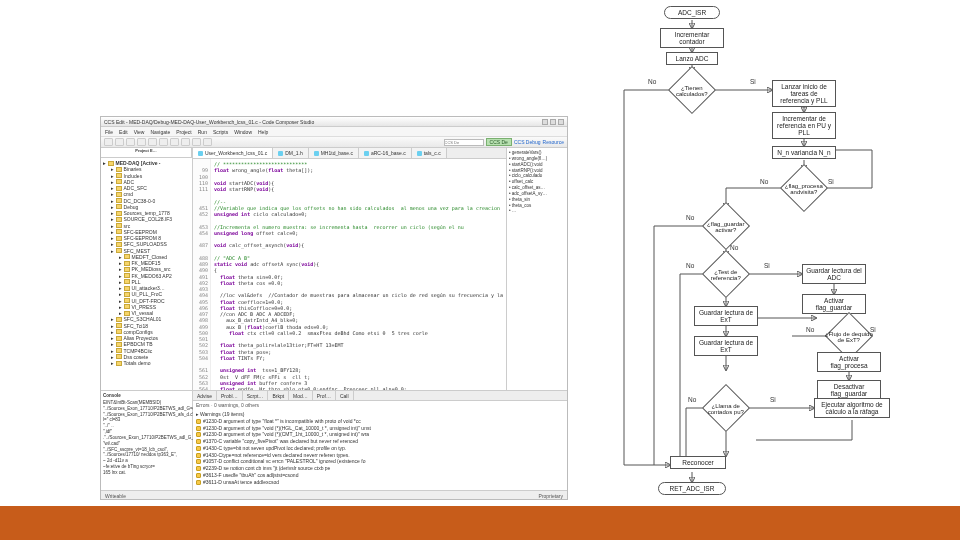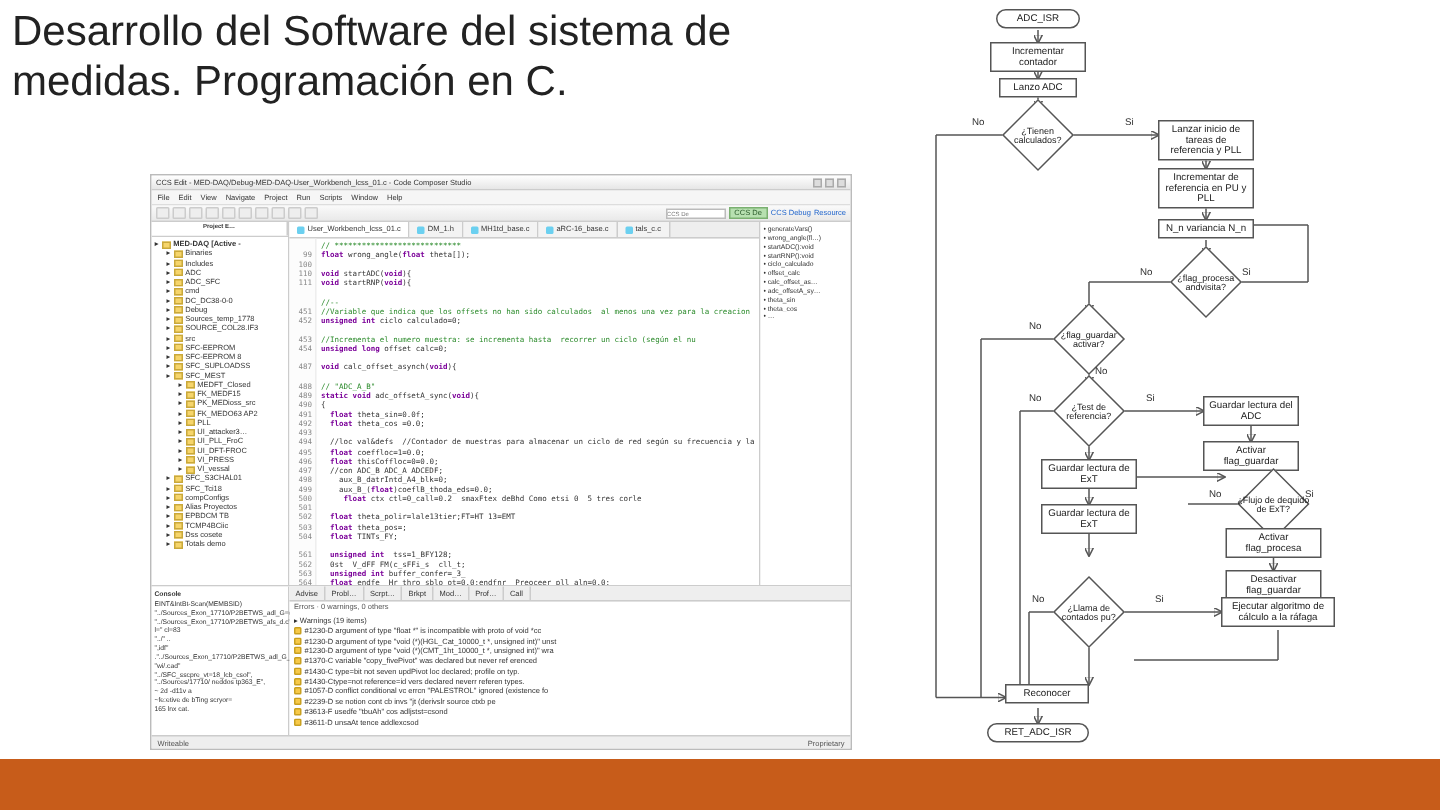--- a/index.html
+++ b/index.html
@@ -151,22 +151,21 @@
     text-align:center; font-size:6px; line-height:1.05;
   }
   .flow svg { position:absolute; left:0; top:0; width:350px; height:500px; }
   .flow svg line, .flow svg path { stroke:#555; stroke-width:1; fill:none; }
   .flabel { position:absolute; font-size:6.5px; color:#333; }
 </style>
 </head>
 <body>
 
 <div class="slide-title">
-  <span>Desarrollo del Software del sistema de</span><br>
-  <span>medidas. Programación en C.</span>
+  <br>
 </div>
 
 <div class="ide">
   <div class="ide-titlebar">
     <span>CCS Edit - MED-DAQ/Debug-MED-DAQ-User_Workbench_lcss_01.c - Code Composer Studio</span>
     <div class="ide-wincontrols">
       <span></span>
       <span></span>
       <span></span>
     </div>

